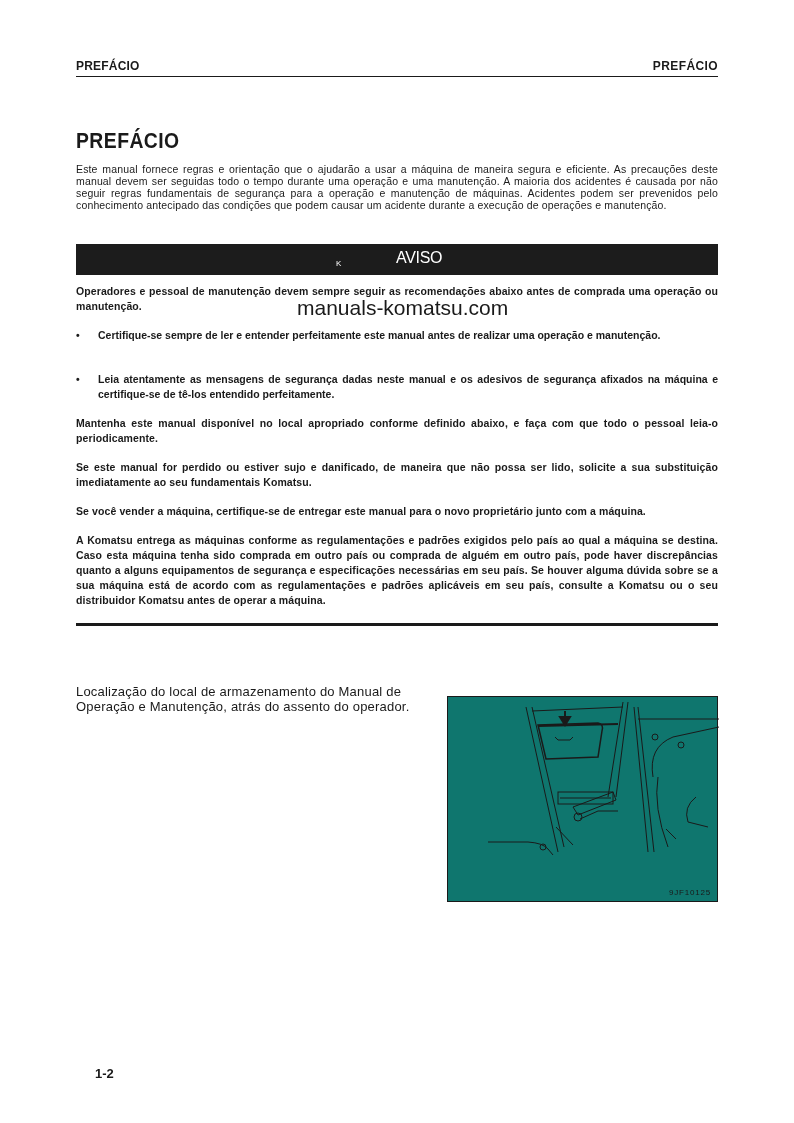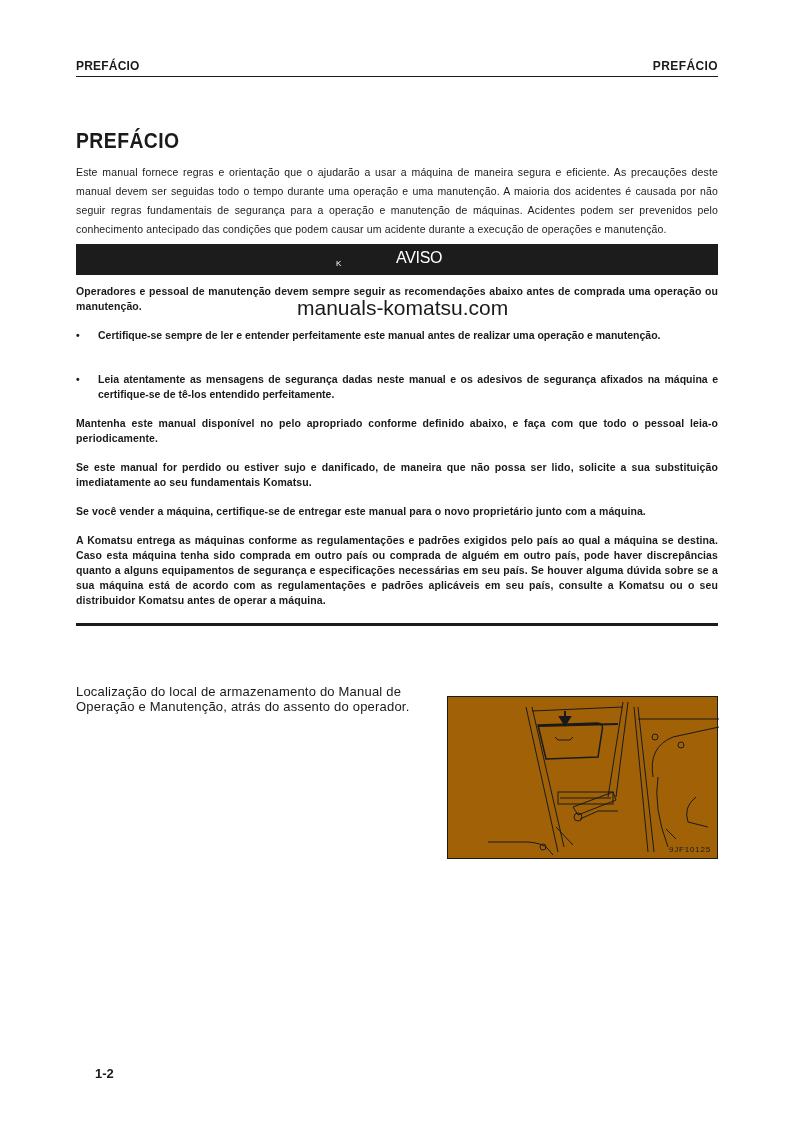--- a/index.html
+++ b/index.html
@@ -4,34 +4,34 @@
 <style>
   html, body { margin:0; padding:0; background:#ffffff; }
   body { width:794px; height:1123px; position:relative; overflow:hidden; color:#1a1a1a;
          font-family:"Liberation Sans", "DejaVu Sans", sans-serif; }
   .page-header { position:absolute; left:76px; top:58px; width:642px; height:18px;
                  border-bottom:1.5px solid #1a1a1a; }
   .page-header .hl { position:absolute; left:0; top:1px; font-weight:bold; font-size:12px; letter-spacing:0.2px; }
   .page-header .hr { position:absolute; right:0; top:1px; font-weight:bold; font-size:12px; letter-spacing:0.4px; }
   .title { position:absolute; left:76px; top:128px; font-size:22px; font-weight:bold;
            transform:scaleX(0.88); transform-origin:left top; letter-spacing:0.5px; }
-  .intro { position:absolute; left:76px; top:163px; width:642px; font-size:10.5px; line-height:19px;
+  .intro { position:absolute; left:76px; top:163px; width:642px; font-size:10.5px; line-height:12px;
            text-align:justify; transform:scaleX(1); letter-spacing:0.15px; margin:0; }
   .aviso-bar { position:absolute; left:76px; top:244px; width:642px; height:31px; background:#1c1c1c; color:#fff; }
   .aviso-bar .k { position:absolute; left:260px; top:15px; font-size:8px; }
   .aviso-bar .lbl { position:absolute; left:292px; top:5px; font-size:16px; font-weight:normal; letter-spacing:-0.3px;margin-left:28px; }
   .bold-block { position:absolute; left:76px; width:642px; font-size:10.5px; line-height:15px;
                 font-weight:bold; text-align:justify; margin:0; letter-spacing:0.1px; }
   .bullet { position:absolute; left:76px; width:642px; font-size:10.5px; line-height:15px; font-weight:bold; }
   .bullet .dot { position:absolute; left:0; top:0; }
   .bullet .txt { margin-left:22px; text-align:justify; display:block; }
   .watermark { position:absolute; left:297px; top:296px; font-size:21px; color:#1a1a1a; font-weight:normal; }
   .rule { position:absolute; left:76px; top:623px; width:642px; height:3px; background:#1a1a1a; }
   .caption { position:absolute; left:76px; top:684px; width:350px; font-size:13px; line-height:15px; letter-spacing:0.2px; margin:0; }
-  .figure { position:absolute; left:447px; top:696px; width:271px; height:163px; border:1.5px solid #1a1a1a; box-sizing:border-box; background:#a16207; }
+  .figure { position:absolute; left:447px; top:696px; width:271px; height:206px; border:1.5px solid #1a1a1a; box-sizing:border-box; background:#0f766e; }
   .figure svg { position:absolute; left:0; top:0; }
   .fig-id { position:absolute; right:6px; bottom:4px; font-size:8px; letter-spacing:0.8px; }
   .page-num { position:absolute; left:76px; top:1066px; font-size:13px; font-weight:bold;margin-left:19px; }
 </style>
 </head>
 <body>
 
 <div class="page-header">
   <span class="hl">PREFÁCIO</span>
   <span class="hr">PREFÁCIO</span>
@@ -53,21 +53,21 @@
 <div class="bullet" style="top:328px;">
   <span class="dot">•</span>
   <span class="txt">Certifique-se sempre de ler e entender perfeitamente este manual antes de realizar uma operação e manutenção.</span>
 </div>
 
 <div class="bullet" style="top:372px;">
   <span class="dot">•</span>
   <span class="txt">Leia atentamente as mensagens de segurança dadas neste manual e os adesivos de segurança afixados na máquina e certifique-se de tê-los entendido perfeitamente.</span>
 </div>
 
-<p class="bold-block" style="top:416px;">Mantenha este manual disponível no pelo apropriado conforme definido abaixo, e faça com que todo o pessoal leia-o periodicamente.</p>
+<p class="bold-block" style="top:416px;">Mantenha este manual disponível no local apropriado conforme definido abaixo, e faça com que todo o pessoal leia-o periodicamente.</p>
 <p class="bold-block" style="top:460px;">Se este manual for perdido ou estiver sujo e danificado, de maneira que não possa ser lido, solicite a sua substituição imediatamente ao seu fundamentais Komatsu.</p>
 <p class="bold-block" style="top:504px;">Se você vender a máquina, certifique-se de entregar este manual para o novo proprietário junto com a máquina.</p>
 <p class="bold-block" style="top:533px;">A Komatsu entrega as máquinas conforme as regulamentações e padrões exigidos pelo país ao qual a máquina se destina. Caso esta máquina tenha sido comprada em outro país ou comprada de alguém em outro país, pode haver discrepâncias quanto a alguns equipamentos de segurança e especificações necessárias em seu país. Se houver alguma dúvida sobre se a sua máquina está de acordo com as regulamentações e padrões aplicáveis em seu país, consulte a Komatsu ou o seu distribuidor Komatsu antes de operar a máquina.</p>
 
 <div class="rule"></div>
 
 <p class="caption">Localização do local de armazenamento do Manual de Operação e Manutenção, atrás do assento do operador.</p>
 
 <div class="figure">
   <svg width="271" height="161" viewBox="0 0 271 161">

